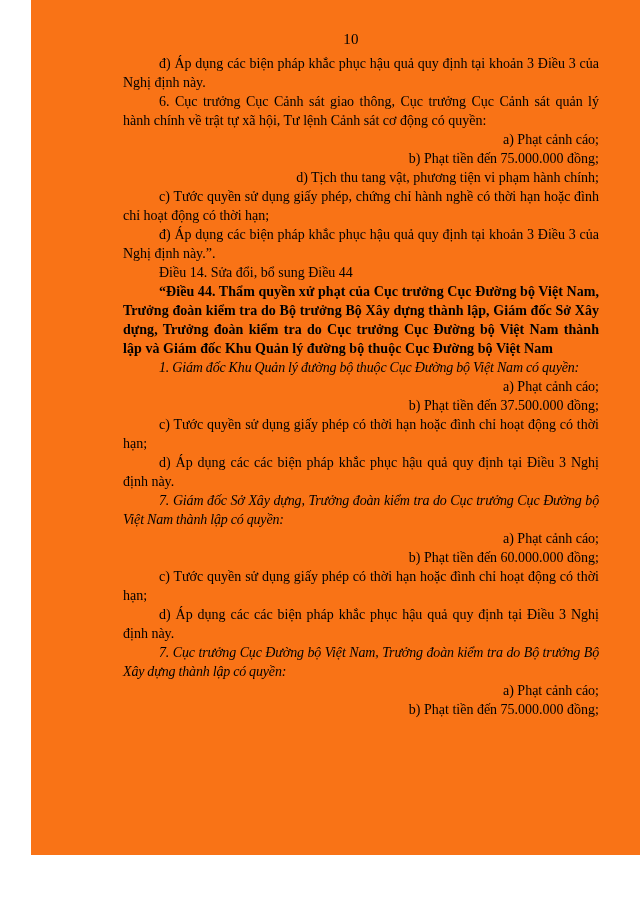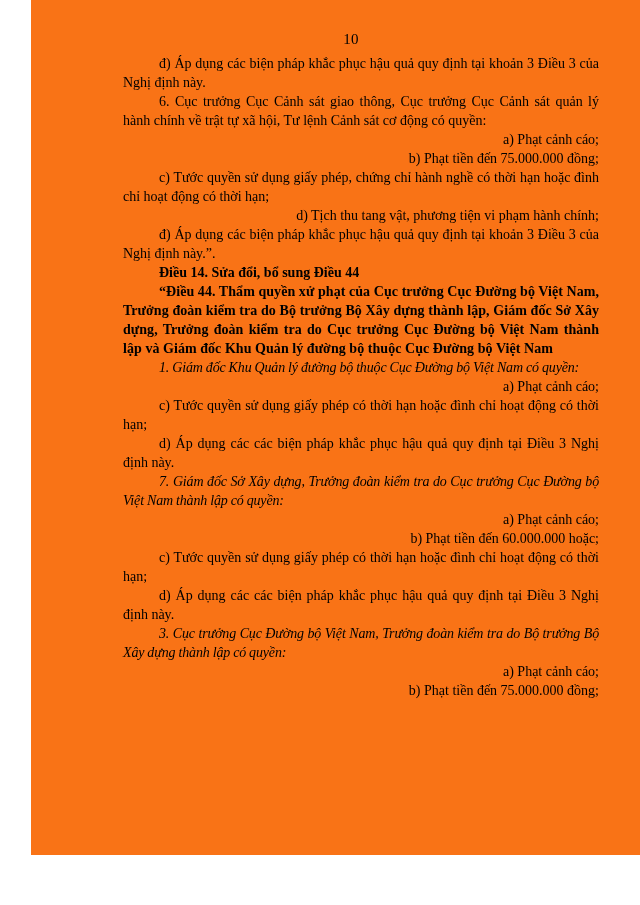--- a/index.html
+++ b/index.html
@@ -48,21 +48,21 @@
     text-justify: inter-word;
     text-indent: 36px;
     hyphens: none;
     word-spacing: 0px;
   }
   p.para.bold {
     font-weight: bold;
     letter-spacing: 0.05px;
   }
   p.para.heading {
-    font-weight: bold;
+    font-weight: normal;
     text-align: left;
   }
   
   p.para.narrow {
     letter-spacing: -0.15px;
     word-spacing: -0.3px;
     font-style: italic;
   }
   p.para.short {
     text-align: right;
@@ -73,32 +73,33 @@
 
 <div class="page">
 
   <div class="page-number">10</div>
 
   <div class="body-block">
       <p class="para">đ) Áp dụng các biện pháp khắc phục hậu quả quy định tại khoản 3 Điều 3 của Nghị định này.</p>
       <p class="para">6. Cục trưởng Cục Cảnh sát giao thông, Cục trưởng Cục Cảnh sát quản lý hành chính về trật tự xã hội, Tư lệnh Cảnh sát cơ động có quyền:</p>
       <p class="para short">a) Phạt cảnh cáo;</p>
       <p class="para short">b) Phạt tiền đến 75.000.000 đồng;</p>
+      <p class="para short">d) Tịch thu tang vật, phương tiện vi phạm hành chính;</p>
       <p class="para">c) Tước quyền sử dụng giấy phép, chứng chỉ hành nghề có thời hạn hoặc đình chỉ hoạt động có thời hạn;</p>
-      <p class="para short">d) Tịch thu tang vật, phương tiện vi phạm hành chính;</p>
       <p class="para">đ) Áp dụng các biện pháp khắc phục hậu quả quy định tại khoản 3 Điều 3 của Nghị định này.”.</p>
       <p class="para heading">Điều 14. Sửa đổi, bổ sung Điều 44</p>
       <p class="para bold">“Điều 44. Thẩm quyền xử phạt của Cục trưởng Cục Đường bộ Việt Nam, Trưởng đoàn kiểm tra do Bộ trưởng Bộ Xây dựng thành lập, Giám đốc Sở Xây dựng, Trưởng đoàn kiểm tra do Cục trưởng Cục Đường bộ Việt Nam thành lập và Giám đốc Khu Quản lý đường bộ thuộc Cục Đường bộ Việt Nam</p>
       <p class="para narrow">1. Giám đốc Khu Quản lý đường bộ thuộc Cục Đường bộ Việt Nam có quyền:</p>
       <p class="para short">a) Phạt cảnh cáo;</p>
+      <p class="para short">b) Phạt tiền đến 37.500.000 đồng;</p>
       <p class="para">c) Tước quyền sử dụng giấy phép có thời hạn hoặc đình chỉ hoạt động có thời hạn;</p>
       <p class="para">d) Áp dụng các các biện pháp khắc phục hậu quả quy định tại Điều 3 Nghị định này.</p>
       <p class="para narrow">7. Giám đốc Sở Xây dựng, Trưởng đoàn kiểm tra do Cục trưởng Cục Đường bộ Việt Nam thành lập có quyền:</p>
       <p class="para short">a) Phạt cảnh cáo;</p>
-      <p class="para short">b) Phạt tiền đến 60.000.000 hoặc;</p>
+      <p class="para short">b) Phạt tiền đến 60.000.000 đồng;</p>
       <p class="para">c) Tước quyền sử dụng giấy phép có thời hạn hoặc đình chỉ hoạt động có thời hạn;</p>
       <p class="para">d) Áp dụng các các biện pháp khắc phục hậu quả quy định tại Điều 3 Nghị định này.</p>
-      <p class="para narrow">3. Cục trưởng Cục Đường bộ Việt Nam, Trưởng đoàn kiểm tra do Bộ trưởng Bộ Xây dựng thành lập có quyền:</p>
+      <p class="para narrow">7. Cục trưởng Cục Đường bộ Việt Nam, Trưởng đoàn kiểm tra do Bộ trưởng Bộ Xây dựng thành lập có quyền:</p>
       <p class="para short">a) Phạt cảnh cáo;</p>
       <p class="para short">b) Phạt tiền đến 75.000.000 đồng;</p>
     </div>
 
 </div>
 
 </body></html>

